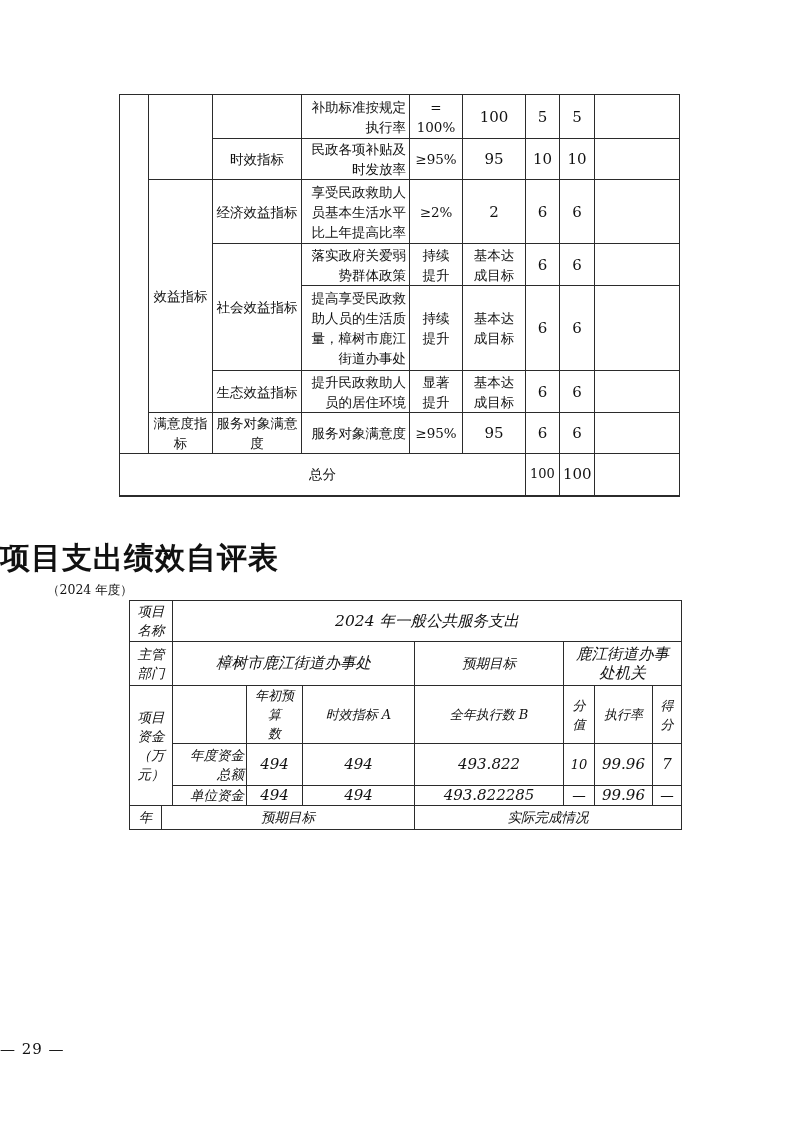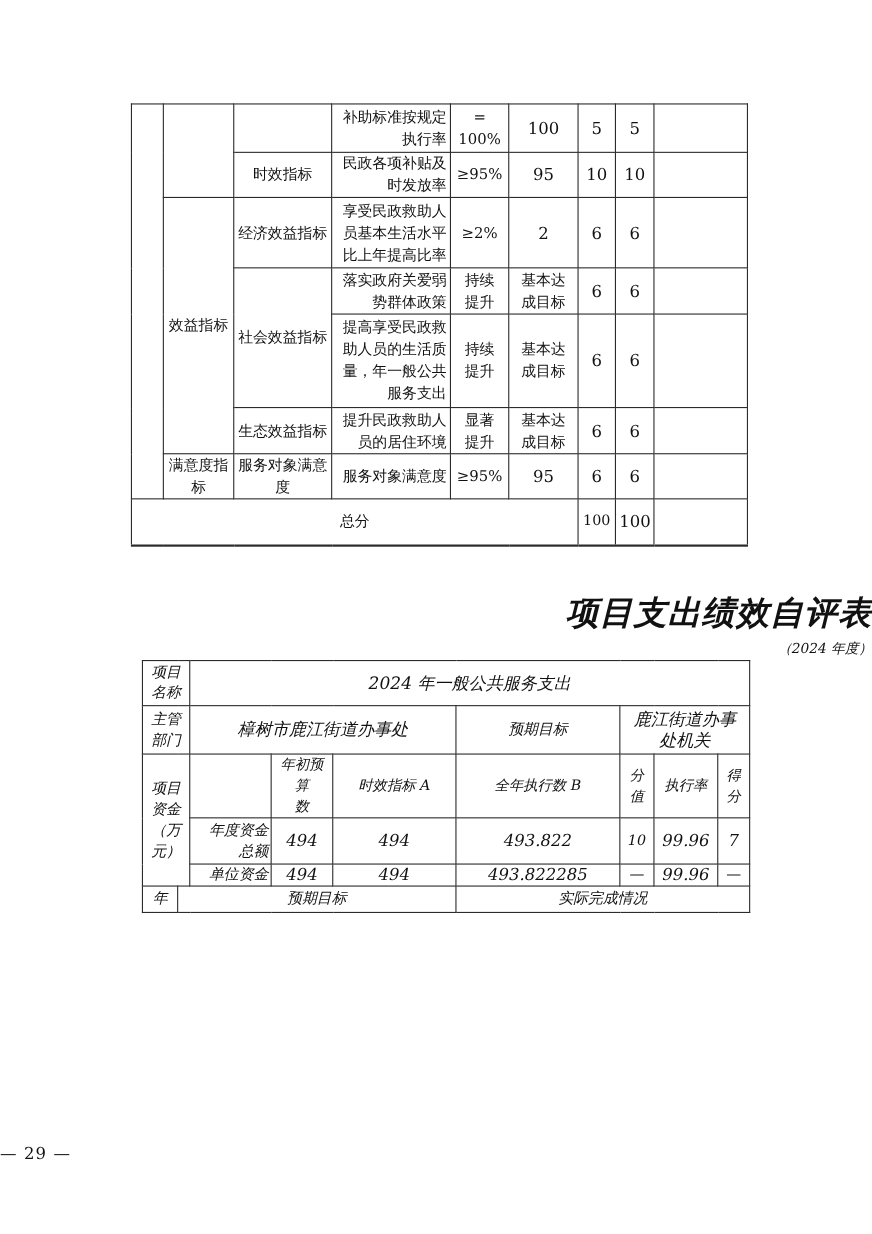--- a/index.html
+++ b/index.html
@@ -25,23 +25,23 @@
   .num  { font-size: 15px; }
   .sm   { font-size: 13px; line-height: 19px; }
   .big  { font-size: 15.5px; border-radius: 11px; }
 
   #score-table {
     position: absolute; left: 119px; top: 94px; width: 561px;
   }
   #score-table td { line-height: 20px; }
   #score-table tr.bottom td { border-bottom: 2px solid #2b2b2b; text-align: center; }
 
-  #title-block { position: absolute; left: 0; top: 540px; width: 793px; text-align: right; font-style: italic; }
+  #title-block { position: absolute; left: 0; top: 540px; width: 793px; text-align: left; }
   #doc-title   { font-size: 30px; font-weight: bold; line-height: 36px; letter-spacing: 1px; }
-  #doc-subtitle{ font-size: 12.5px; margin-top: 6px; }
+  #doc-subtitle{ font-size: 12.5px; margin-top: 6px; padding-left: 47px; }
 
   #self-eval-table {
     position: absolute; left: 129px; top: 600px; width: 553px; font-style: italic;
   }
   #self-eval-table td { line-height: 19px; padding: 0 2px; }
   .wrap-any { line-break: anywhere; word-break: break-all; }
 
   #page-number {
     position: absolute; left: 0; top: 1040px; width: 793px;
     text-align: left; font-size: 15px; letter-spacing: 1px;
@@ -99,21 +99,21 @@
     <td class="left">落实政府关爱弱势群体政策</td>
     <td class="pre">持续
 提升</td>
     <td class="pre">基本达
 成目标</td>
     <td class="num">6</td>
     <td class="num">6</td>
     <td></td>
   </tr>
   <tr style="height:85px">
-    <td class="left">提高享受民政救助人员的生活质量，年一般公共服务支出</td>
+    <td class="left">提高享受民政救助人员的生活质量，樟树市鹿江街道办事处</td>
     <td class="pre">持续
 提升</td>
     <td class="pre">基本达
 成目标</td>
     <td class="num">6</td>
     <td class="num">6</td>
     <td></td>
   </tr>
   <tr style="height:42px">
     <td>生态效益指标</td>

